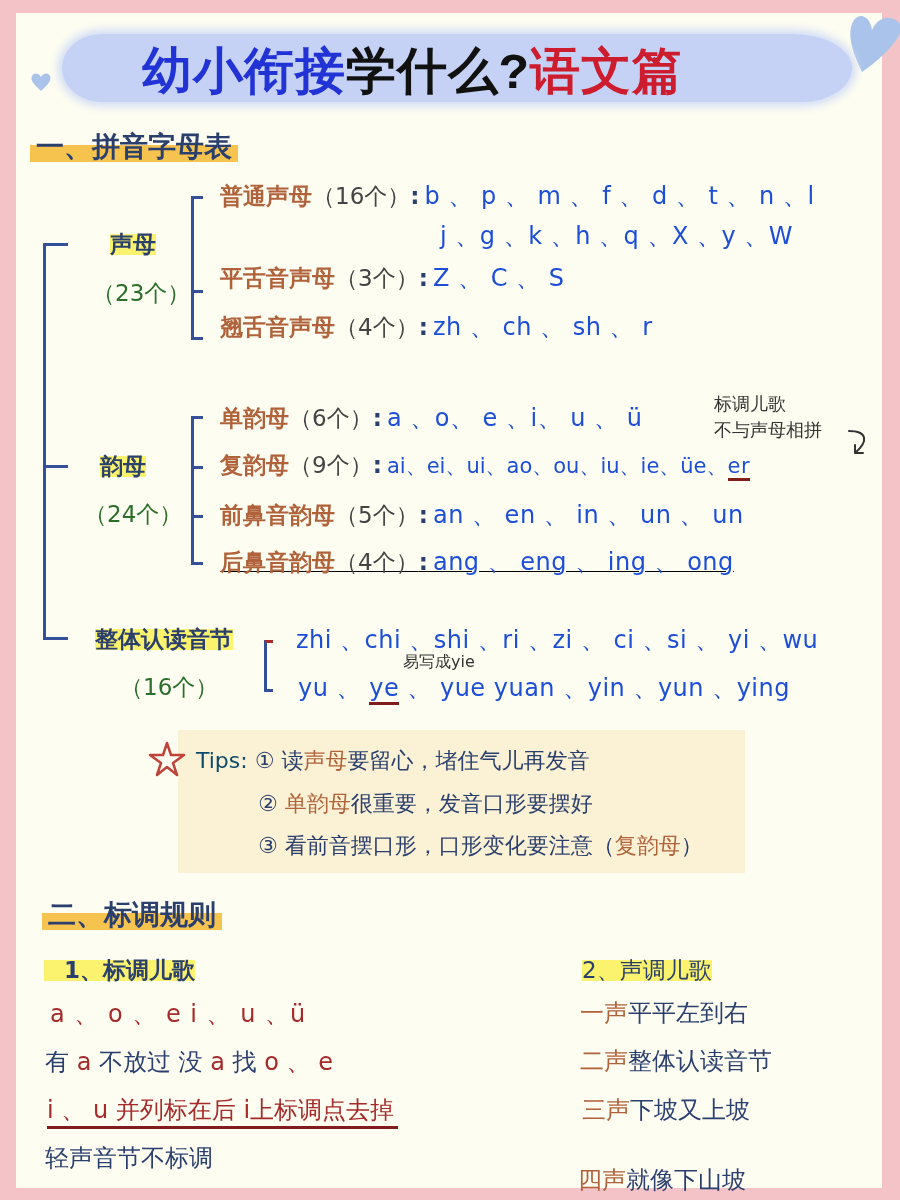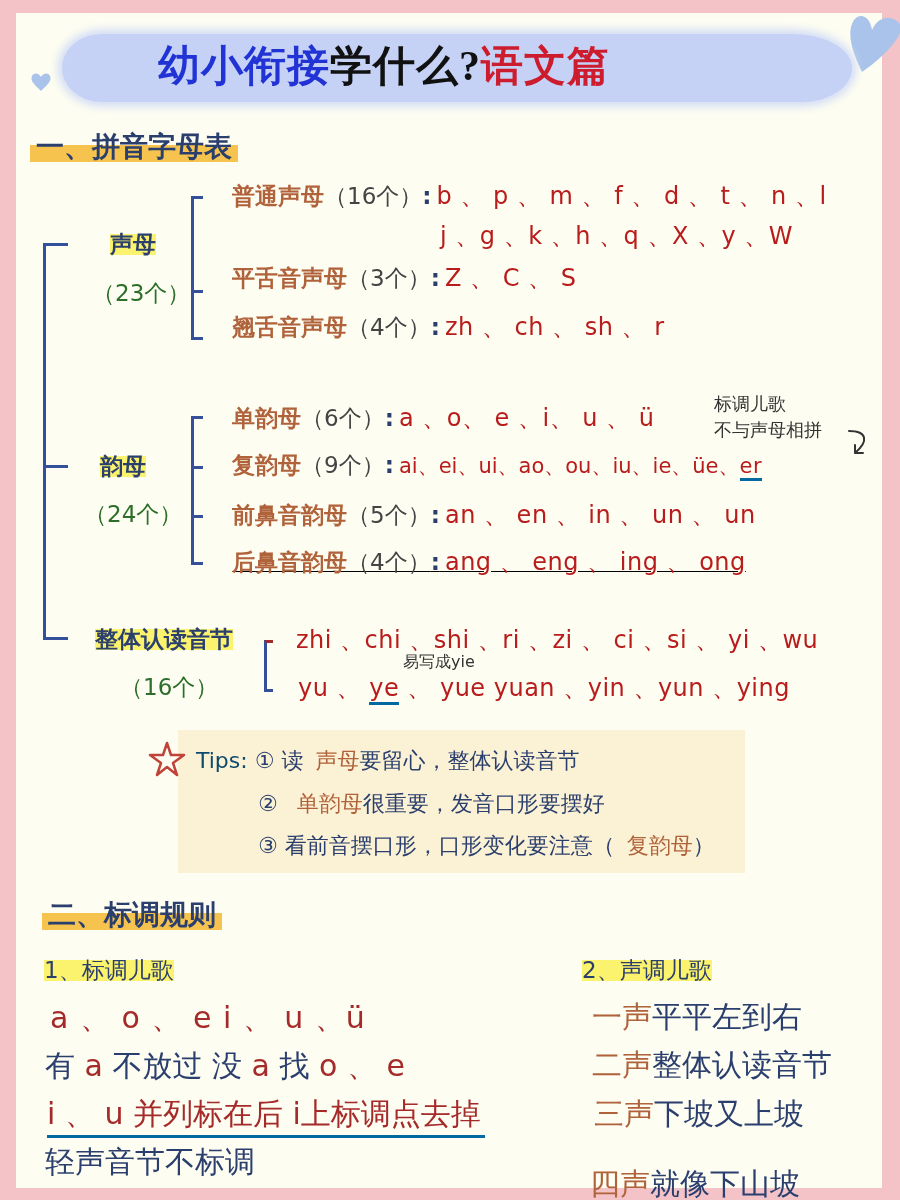--- a/index.html
+++ b/index.html
@@ -14,54 +14,54 @@
     background: #fdfdf1;
   }
   .abs { position: absolute; white-space: nowrap; }
   .title-brush {
     position: absolute; left: 62px; top: 34px; width: 790px; height: 68px;
     background: #c5d2f5;
     border-radius: 40px 60px 50px 40px / 34px 34px 34px 34px;
     box-shadow: 0 0 10px 4px #cfdaf7;
   }
   .title {
-    position: absolute; left: 158px; top: 38px; font-size: 42px; font-weight: bold;
-    font-family: Liberation Serif, serif; letter-spacing: 1px;
+    position: absolute; left: 142px; top: 38px; font-size: 50px; font-weight: bold;
+    font-family: Liberation Mono, monospace; letter-spacing: 1px;
   }
   .t-blue { color: #2233d6; }
   .t-black { color: #111; }
   .t-red { color: #cc1c2e; }
   .heart-small { position: absolute; left: 30px; top: 72px; width: 22px; height: 20px; }
   .heart-big { position: absolute; left: 848px; top: 12px; width: 56px; height: 62px; }
   .sec-title {
     position: absolute; font-size: 28px; font-weight: bold; color: #2b3f6e;
     padding: 0 6px;
     background: linear-gradient(to bottom, transparent 45%, #f6c44e 45%, #f6c44e 90%, transparent 90%);
   }
   .hl-yellow { background: linear-gradient(to bottom, transparent 15%, #fbf36d 15%, #fbf36d 85%, transparent 85%); }
   .navy { color: #2b3f6e; }
   .green { color: #2c6e2a; }
-  .brown { color: #b0623a; margin-left: 12px; }
+  .brown { color: #b0623a; }
   .gray { color: #444; }
   .red { color: #a52a2a; }
   .dotnavy { color: #2b3f6e; }
   .lbl { font-size: 23px; font-weight: bold; }
-  .py { font-size: 24px; color: #b91c1c; letter-spacing: 0.5px; }
+  .py { font-size: 24px; color: #1d4ed8; letter-spacing: 0.5px; }
   .bracket {
     position: absolute; border: 3px solid #35509a; border-right: none;
   }
   .tick { position: absolute; height: 3px; background: #35509a; }
   .note { font-size: 18px; color: #333; line-height: 26px; }
   .tips-box {
     position: absolute; left: 178px; top: 730px; width: 567px; height: 143px;
     background: #fbf1d4;
   }
   .tips-line { font-size: 22px; color: #2b3f6e; }
-  .rule { font-size: 30px; }
-  .under-red { border-bottom: 3px solid #0369a1; }
+  .rule { font-size: 24px; }
+  .under-red { border-bottom: 3px solid #7f1d1d; }
 </style>
 </head>
 <body>
 
 <div class="card"></div>
 
 <svg class="heart-small" viewBox="0 0 22 20">
   <path d="M11 19 C4 12 0 9 2 4 C4 0 9 1 11 5 C13 1 18 0 20 4 C22 9 18 12 11 19Z" fill="#a9c3ea"></path>
 </svg>
 <svg class="heart-big" viewBox="0 0 56 62">
@@ -144,34 +144,34 @@
   <span>、 yue  yuan 、yin 、yun 、ying</span>
 </div>
 
 <div class="tips-box"></div>
 <svg class="abs" style="left:148px; top:740px;" width="38" height="38" viewBox="0 0 38 38">
   <path d="M19 3 L23 15 L36 15 L25 23 L29 35 L19 27 L9 35 L13 23 L2 15 L15 15 Z" stroke="#c0433a" stroke-width="2.5" fill="none" stroke-linejoin="round"></path>
 </svg>
 <div class="abs tips-line" style="left:196px; top:746px;">
   <span style="color:#0c4a6e">Tips:</span>
   <span>①</span>
-  <span>读</span><span class="brown">声母</span><span>要留心，整体认读音节</span>
+  <span>读</span><span class="brown">声母</span><span>要留心，堵住气儿再发音</span>
 </div>
 <div class="abs tips-line" style="left:258px; top:789px;">
   <span>②</span>
   <span class="brown">单韵母</span><span>很重要，发音口形要摆好</span>
 </div>
 <div class="abs tips-line" style="left:258px; top:831px;">
   <span>③</span>
   <span>看前音摆口形，口形变化要注意（</span><span class="brown">复韵母</span><span>）</span>
 </div>
 
 <div class="sec-title" style="left:42px; top:896px;">二、标调规则</div>
 
-<div class="abs lbl navy hl-yellow" style="left:44px; top:955px; font-weight:normal;">1、标调儿歌</div>
+<div class="abs lbl navy hl-yellow" style="left:44px; top:955px; font-weight:bold;padding-left:20px;">1、标调儿歌</div>
 <div class="abs rule red" style="left:50px; top:998px; letter-spacing:1px;">a 、 o 、 e    i 、 u 、ü</div>
 <div class="abs rule" style="left:45px; top:1046px;">
   <span class="navy">有 </span><span class="red">a</span><span class="navy"> 不放过   没 </span><span class="red">a</span><span class="navy"> 找 </span><span class="red">o 、 e</span>
 </div>
 <div class="abs rule red under-red" style="left:47px; top:1094px; padding-right:4px;">i 、 u 并列标在后    i上标调点去掉</div>
 <div class="abs rule navy" style="left:45px; top:1142px;">轻声音节不标调</div>
 
 <div class="abs lbl navy hl-yellow" style="left:582px; top:955px; font-weight:normal;">2、声调儿歌</div>
 <div class="abs rule" style="left:580px; top:997px;">
   <span class="brown">一声</span><span class="navy">平平左到右</span>

